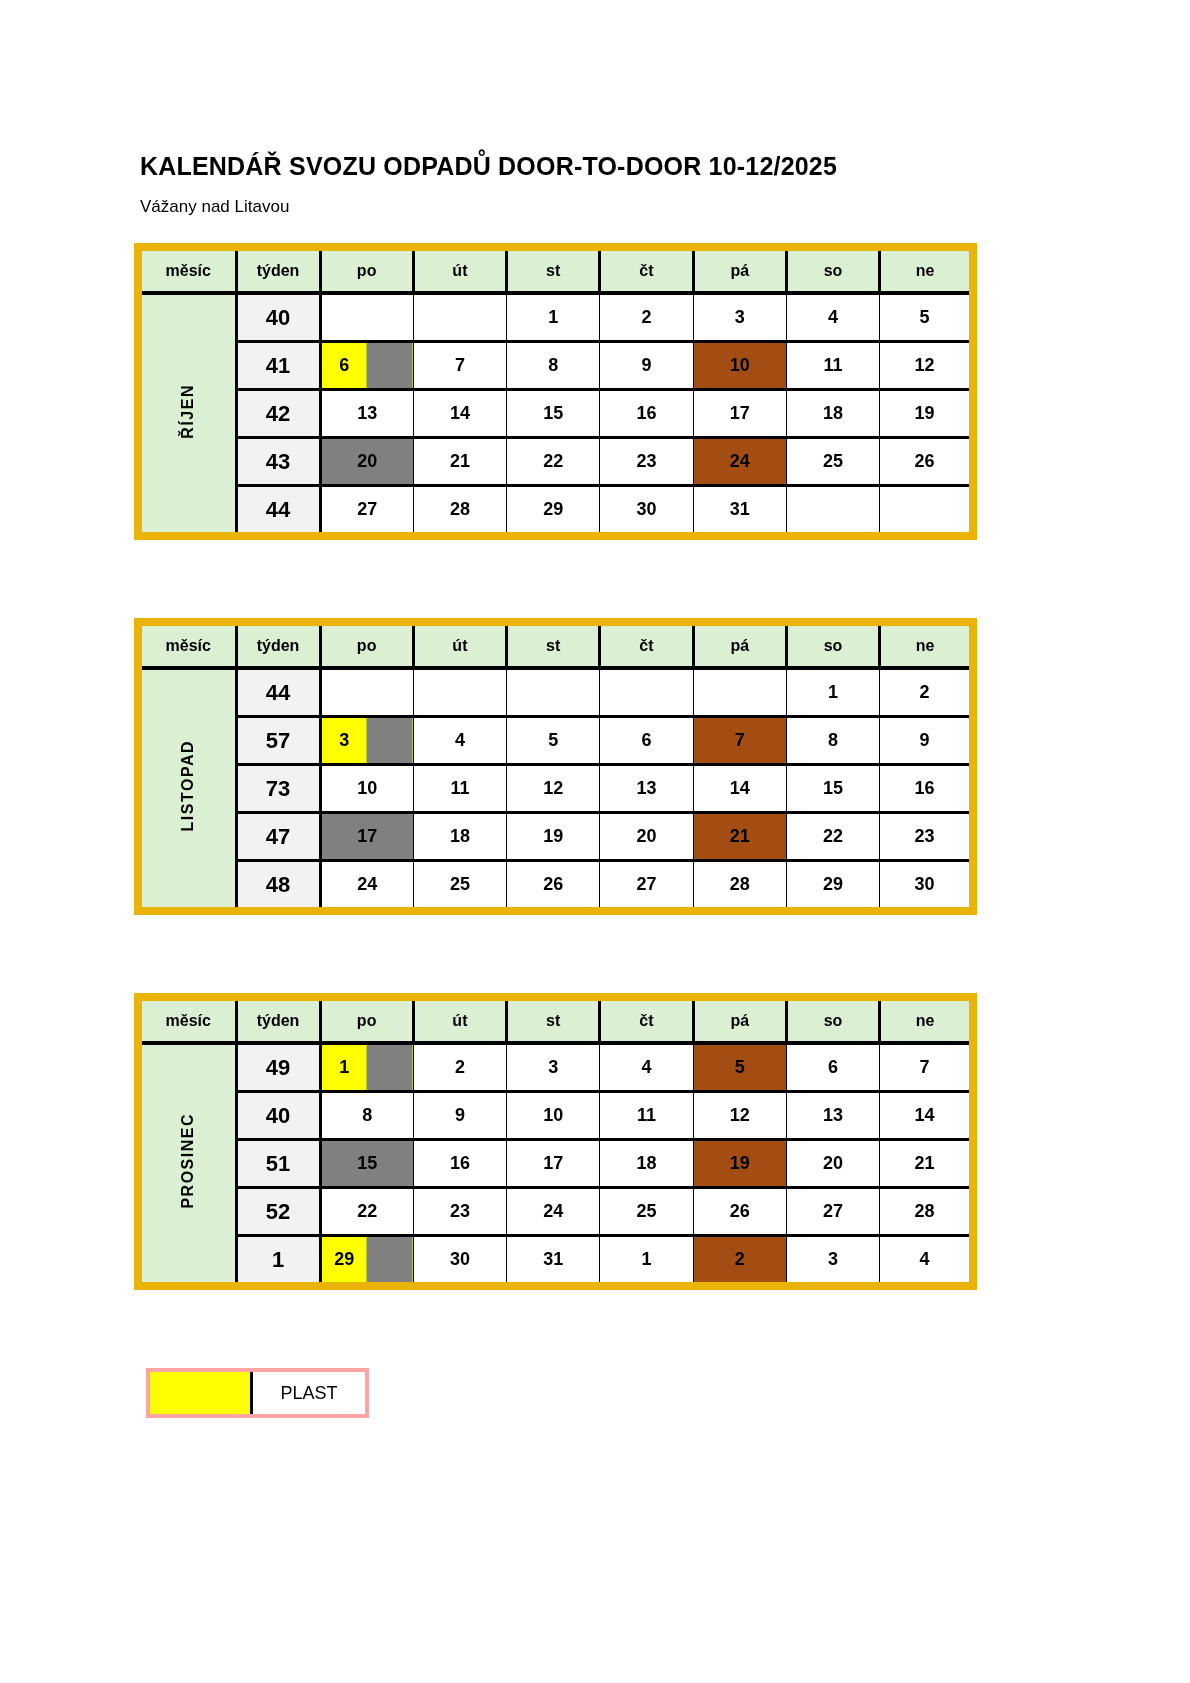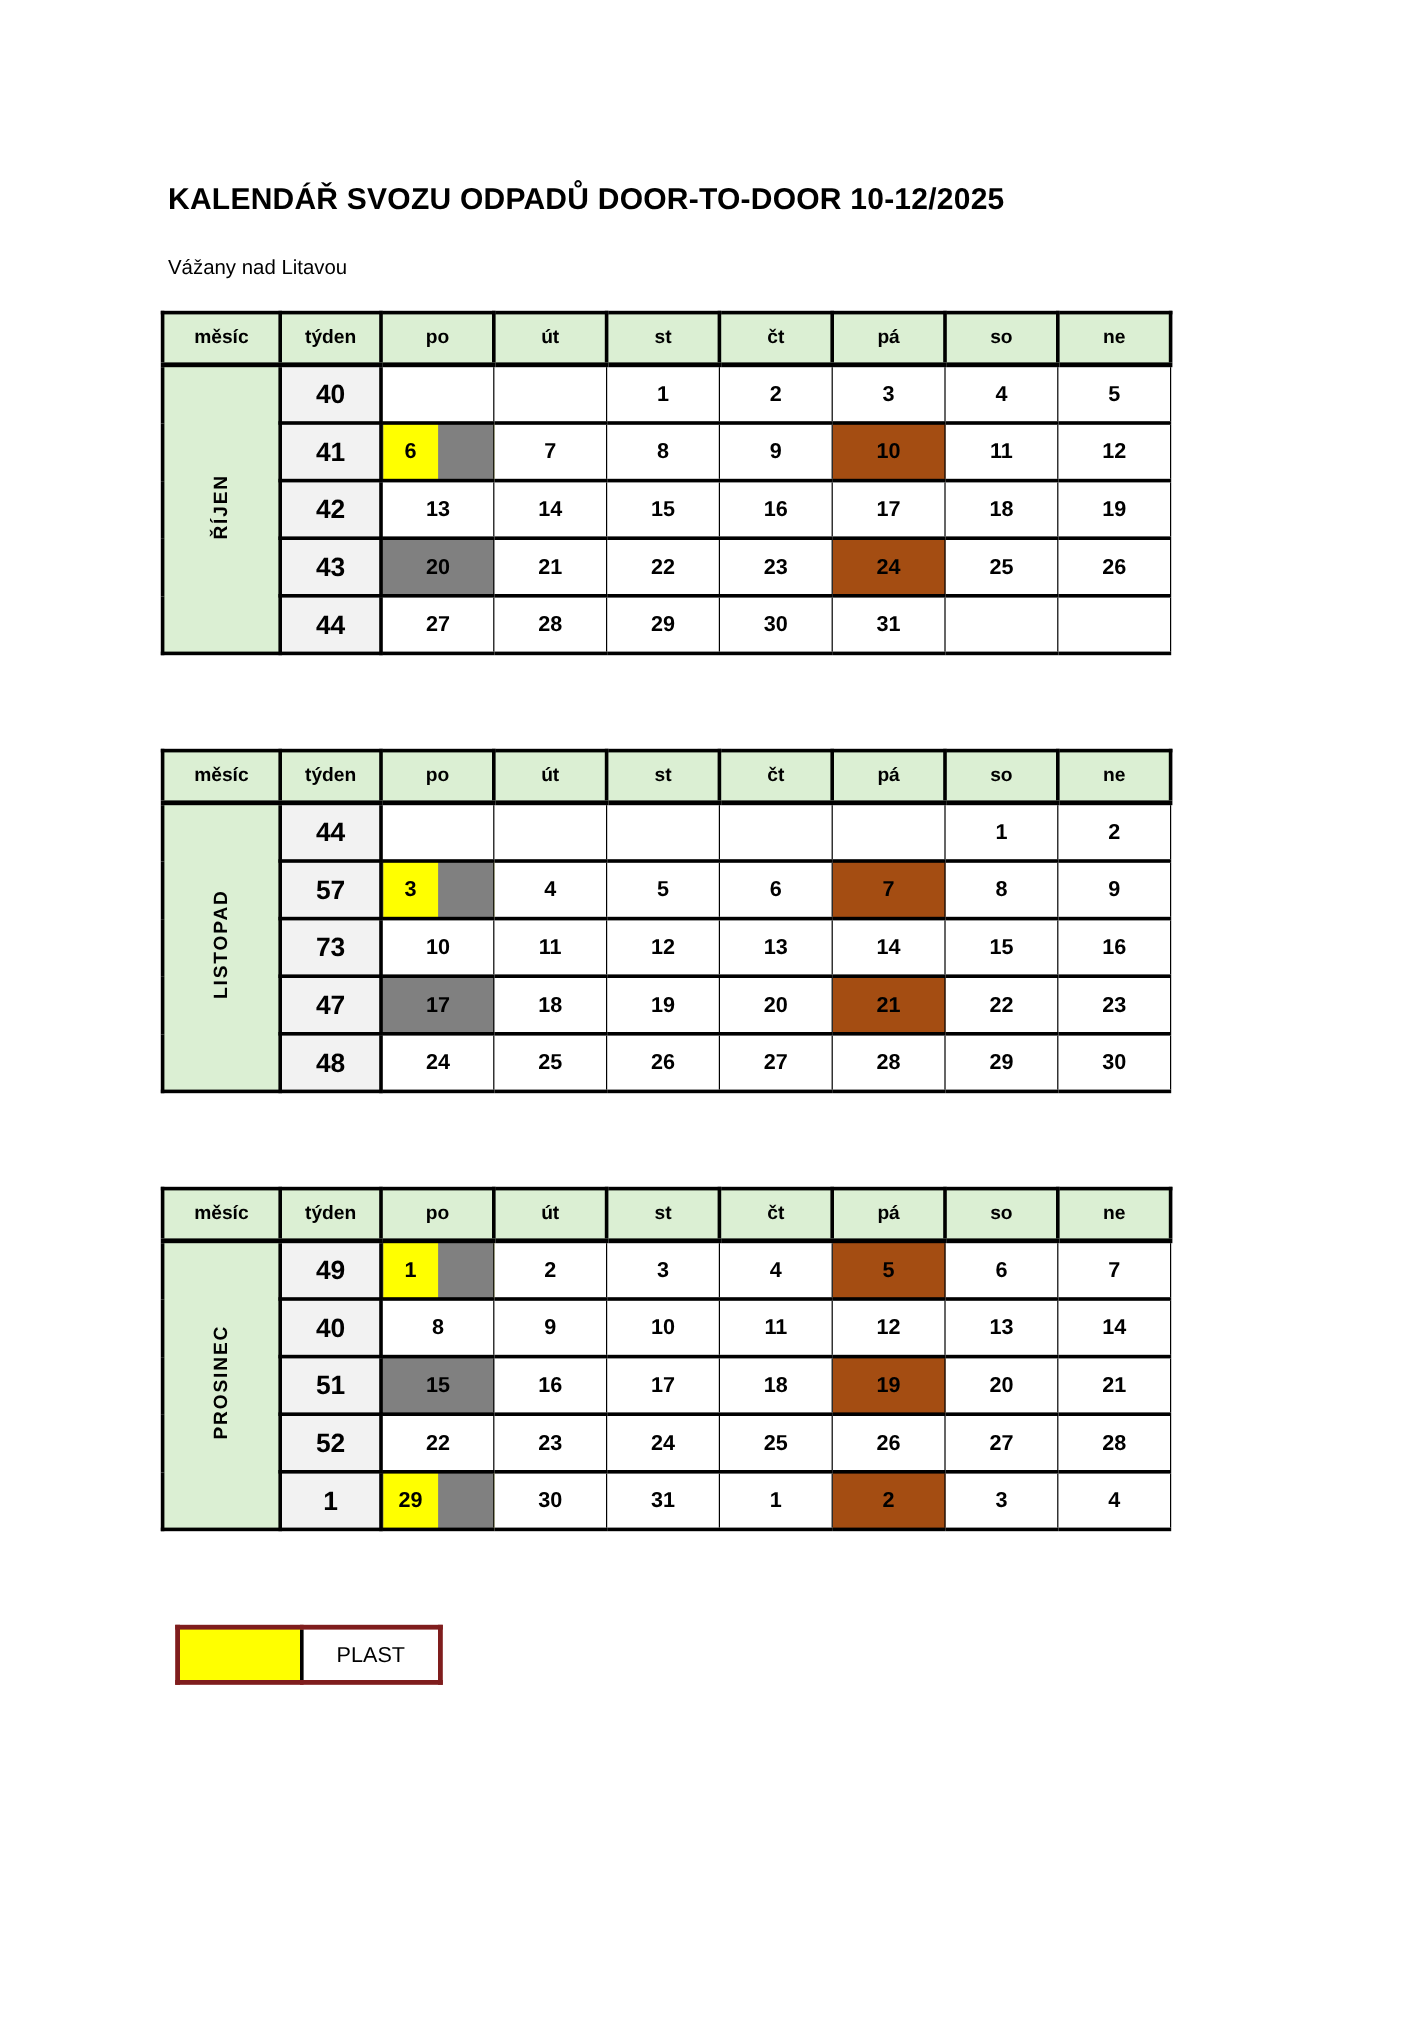--- a/index.html
+++ b/index.html
@@ -3,29 +3,29 @@
 <meta charset="utf-8">
 <style>
   html,body { margin:0; padding:0; background:#ffffff; }
   body {
     width:1190px; height:1683px; position:relative;
     font-family:"Liberation Sans", sans-serif; color:#000;
   }
   .page { padding:152px 0 0 134px; }
 
   .page-title {
-    font-size:25px; font-weight:bold; margin:0 0 32px 6px;
+    font-size:25px; font-weight:bold; margin:0 0 16px 6px;
     letter-spacing:0.2px; white-space:nowrap;
   }
   .subtitle { font-size:17px; font-weight:normal; margin:0 0 26px 6px; }
 
   table.month-table {
     border-collapse:collapse; table-layout:fixed;
     width:843px; margin:0 0 78px 0;
-    border:1px solid #eab308;
+    border:8px solid #eab308;
   }
   .month-table th {
     background:#dbefd3; height:40px; font-size:16px; font-weight:bold;
     border:3px solid #000; border-bottom:4px solid #000; padding:0;
   }
   .month-table td { height:45px; text-align:center; vertical-align:middle;
     font-weight:bold; font-size:18px; padding:0; }
   td.month-cell { background:#dbefd3; border:3px solid #000; }
   .month-label {
     display:inline-block; writing-mode:vertical-rl; transform:rotate(180deg);
@@ -37,21 +37,21 @@
     border:1.5px solid #000; border-top:3px solid #000; border-bottom:3px solid #000;
   }
   td.day-cell.sko { background:#808080; }
   td.day-cell.bio { background:#a44d12; }
   td.day-cell.plast_sko {
     background:linear-gradient(to right, #ffff00 0 50%, #808080 50% 100%);
   }
   td.day-cell .day-num { display:inline; }
   td.day-cell.plast_sko .day-num { display:block; width:50%; text-align:center; }
 
-  table.legend { border-collapse:collapse; margin:70px 0 0 12px; border:4px solid #7f1d1d; }
+  table.legend { border-collapse:collapse; margin:70px 0 0 12px; border:4px solid #fca5a5; }
   .legend td { border:3.5px solid #000; height:42px; padding:0; }
   .legend td.swatch { width:100px; }
   .legend td.lbl {
     width:88px; background:#fff; font-size:18px; font-weight:normal;
     text-align:center; padding:0 12px;
   }
 </style>
 </head>
 <body>
 

